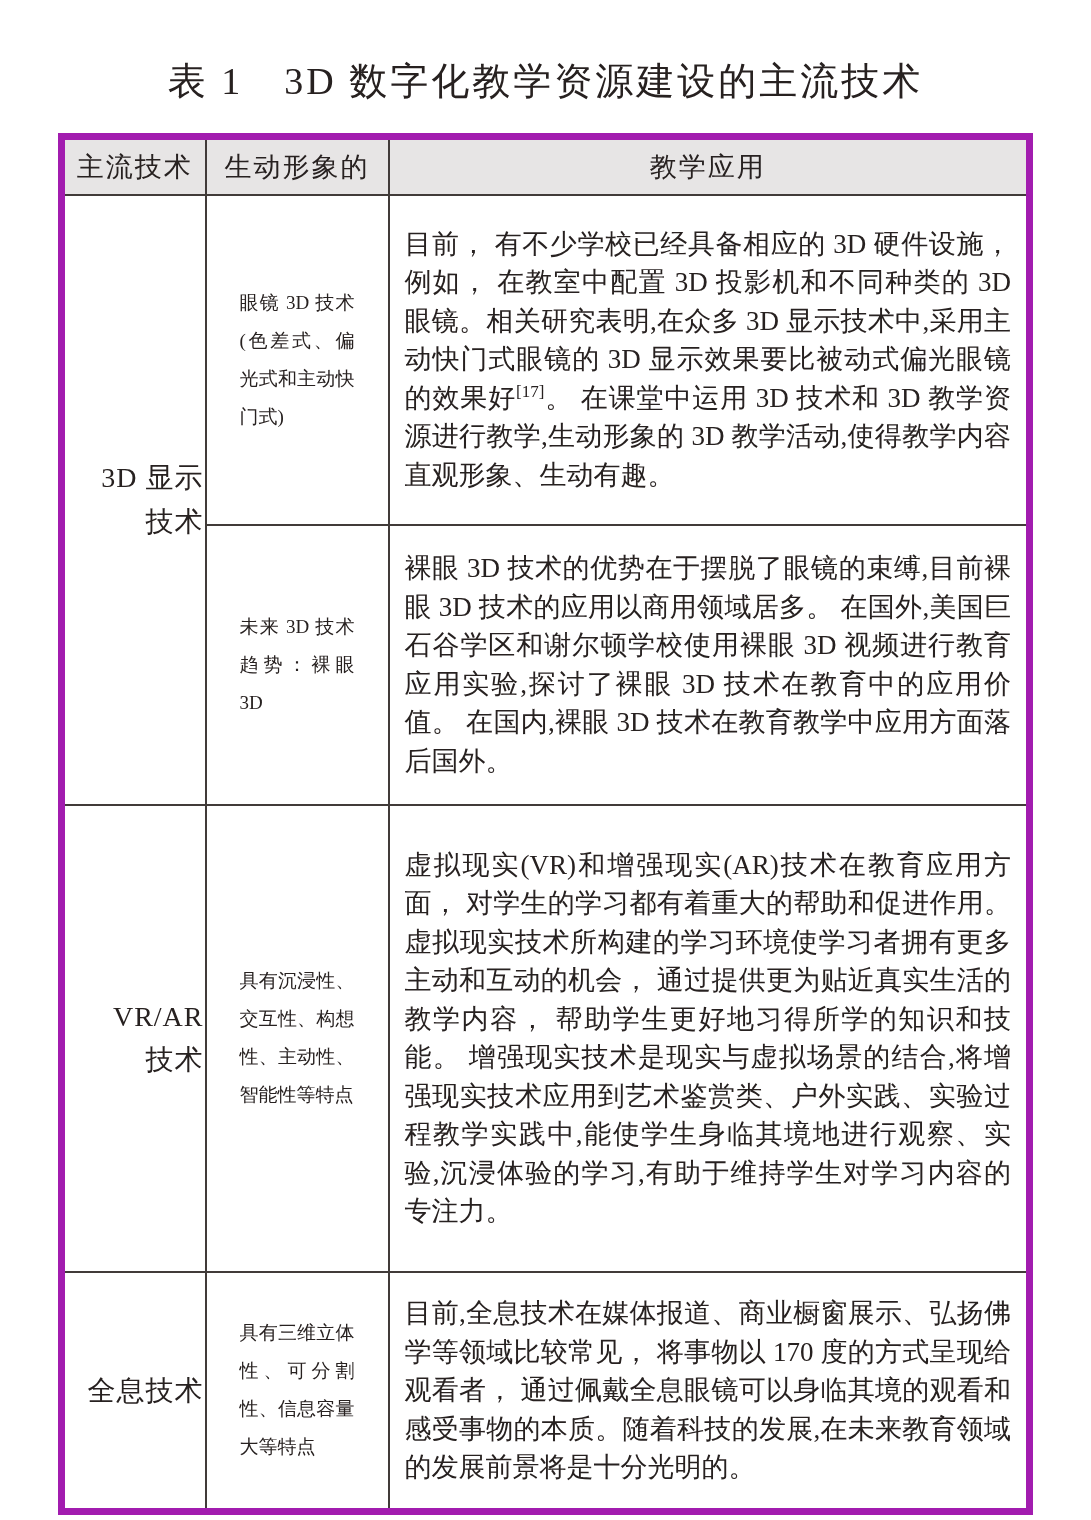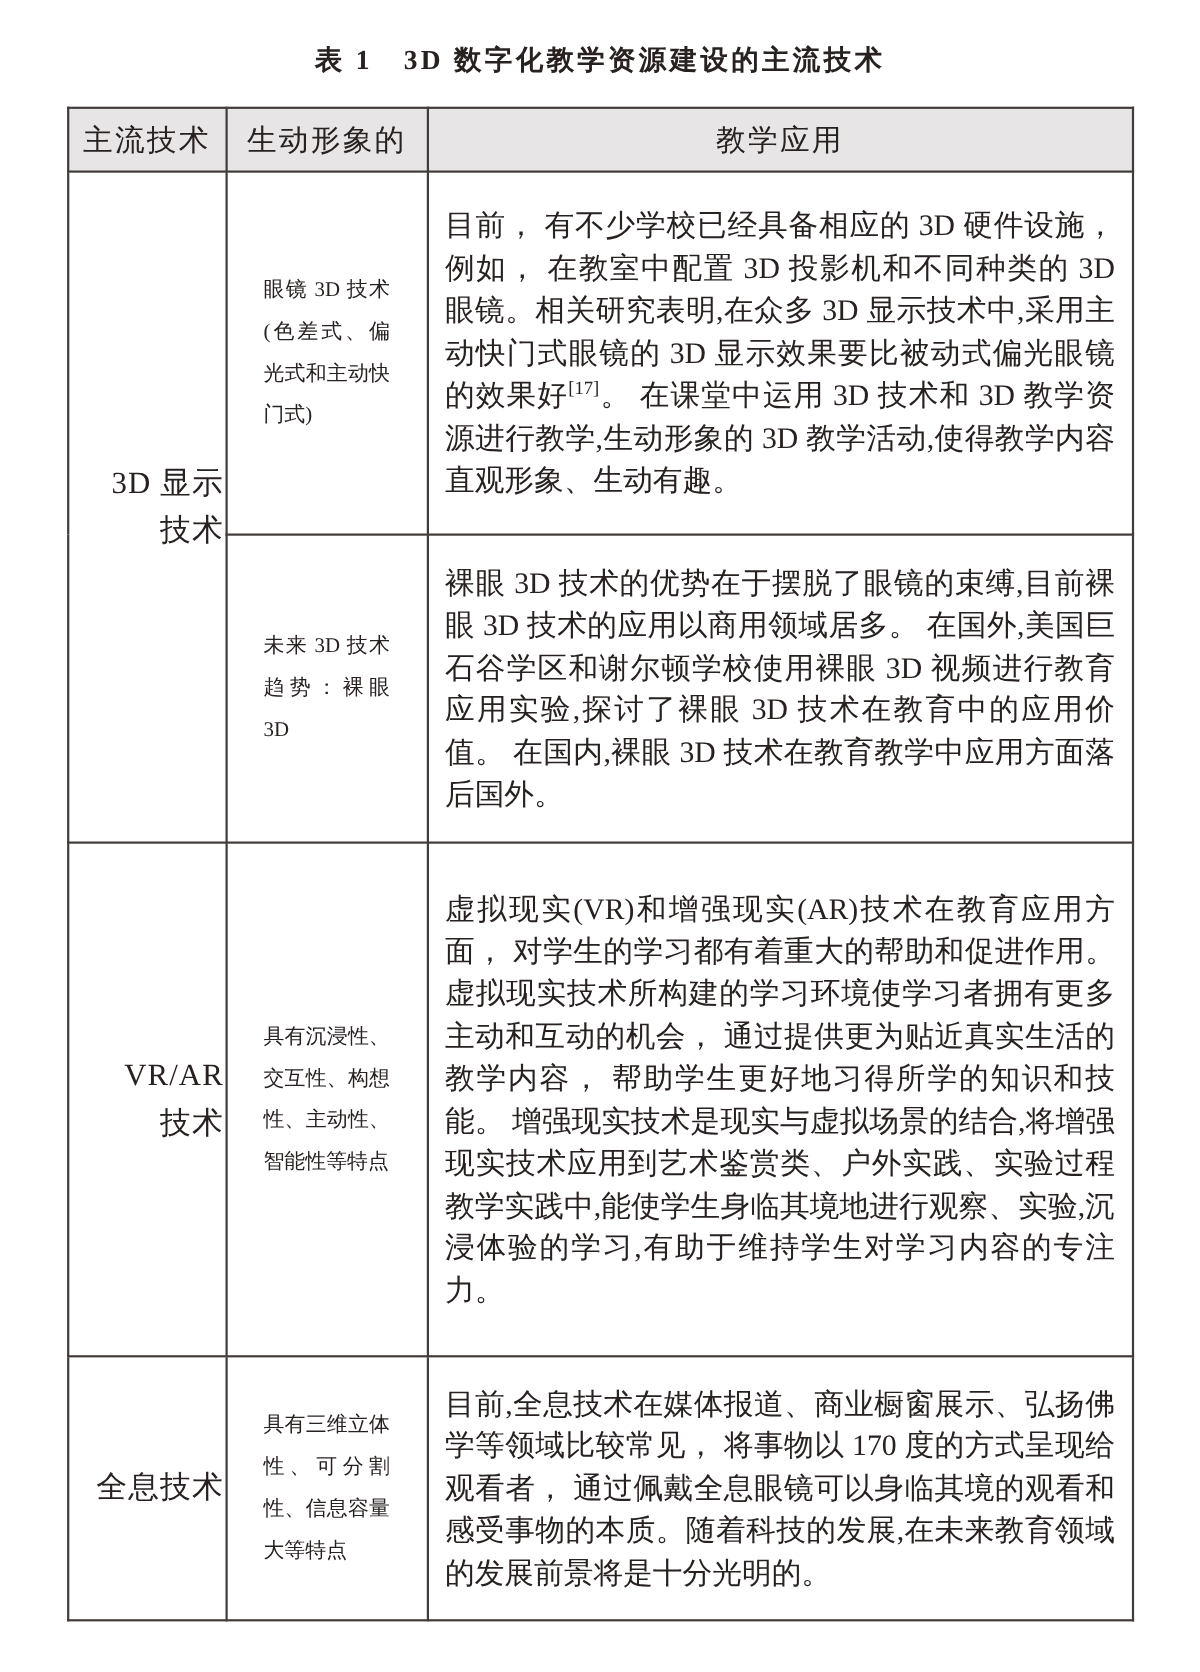--- a/index.html
+++ b/index.html
@@ -3,32 +3,32 @@
 <meta charset="utf-8">
 <style>
   html,body{margin:0;padding:0;}
   body{
     width:1091px;height:1520px;background:#ffffff;
     font-family:"Liberation Serif","DejaVu Serif",serif;
     color:#272120;
   }
   .page-title{
     text-align:center;
-    font-size:25px;
-    font-weight:bold;
+    font-size:38px;
+    font-weight:normal;
     letter-spacing:3px;
-    padding-top:38px;
+    padding-top:56px;
     color:#272120;
   }
   table.main-table{
     border-collapse:collapse;
     table-layout:fixed;
     width:968px;
     margin:26px auto 0 auto;
-    border:1px solid #a21caf;
+    border:7px solid #a21caf;
   }
   .main-table th,.main-table td{
     border:2px solid #413b39;
     vertical-align:middle;
     box-sizing:border-box;
   }
   .main-table th{
     background:#e7e5e5;
     font-weight:normal;
     font-size:27px;

